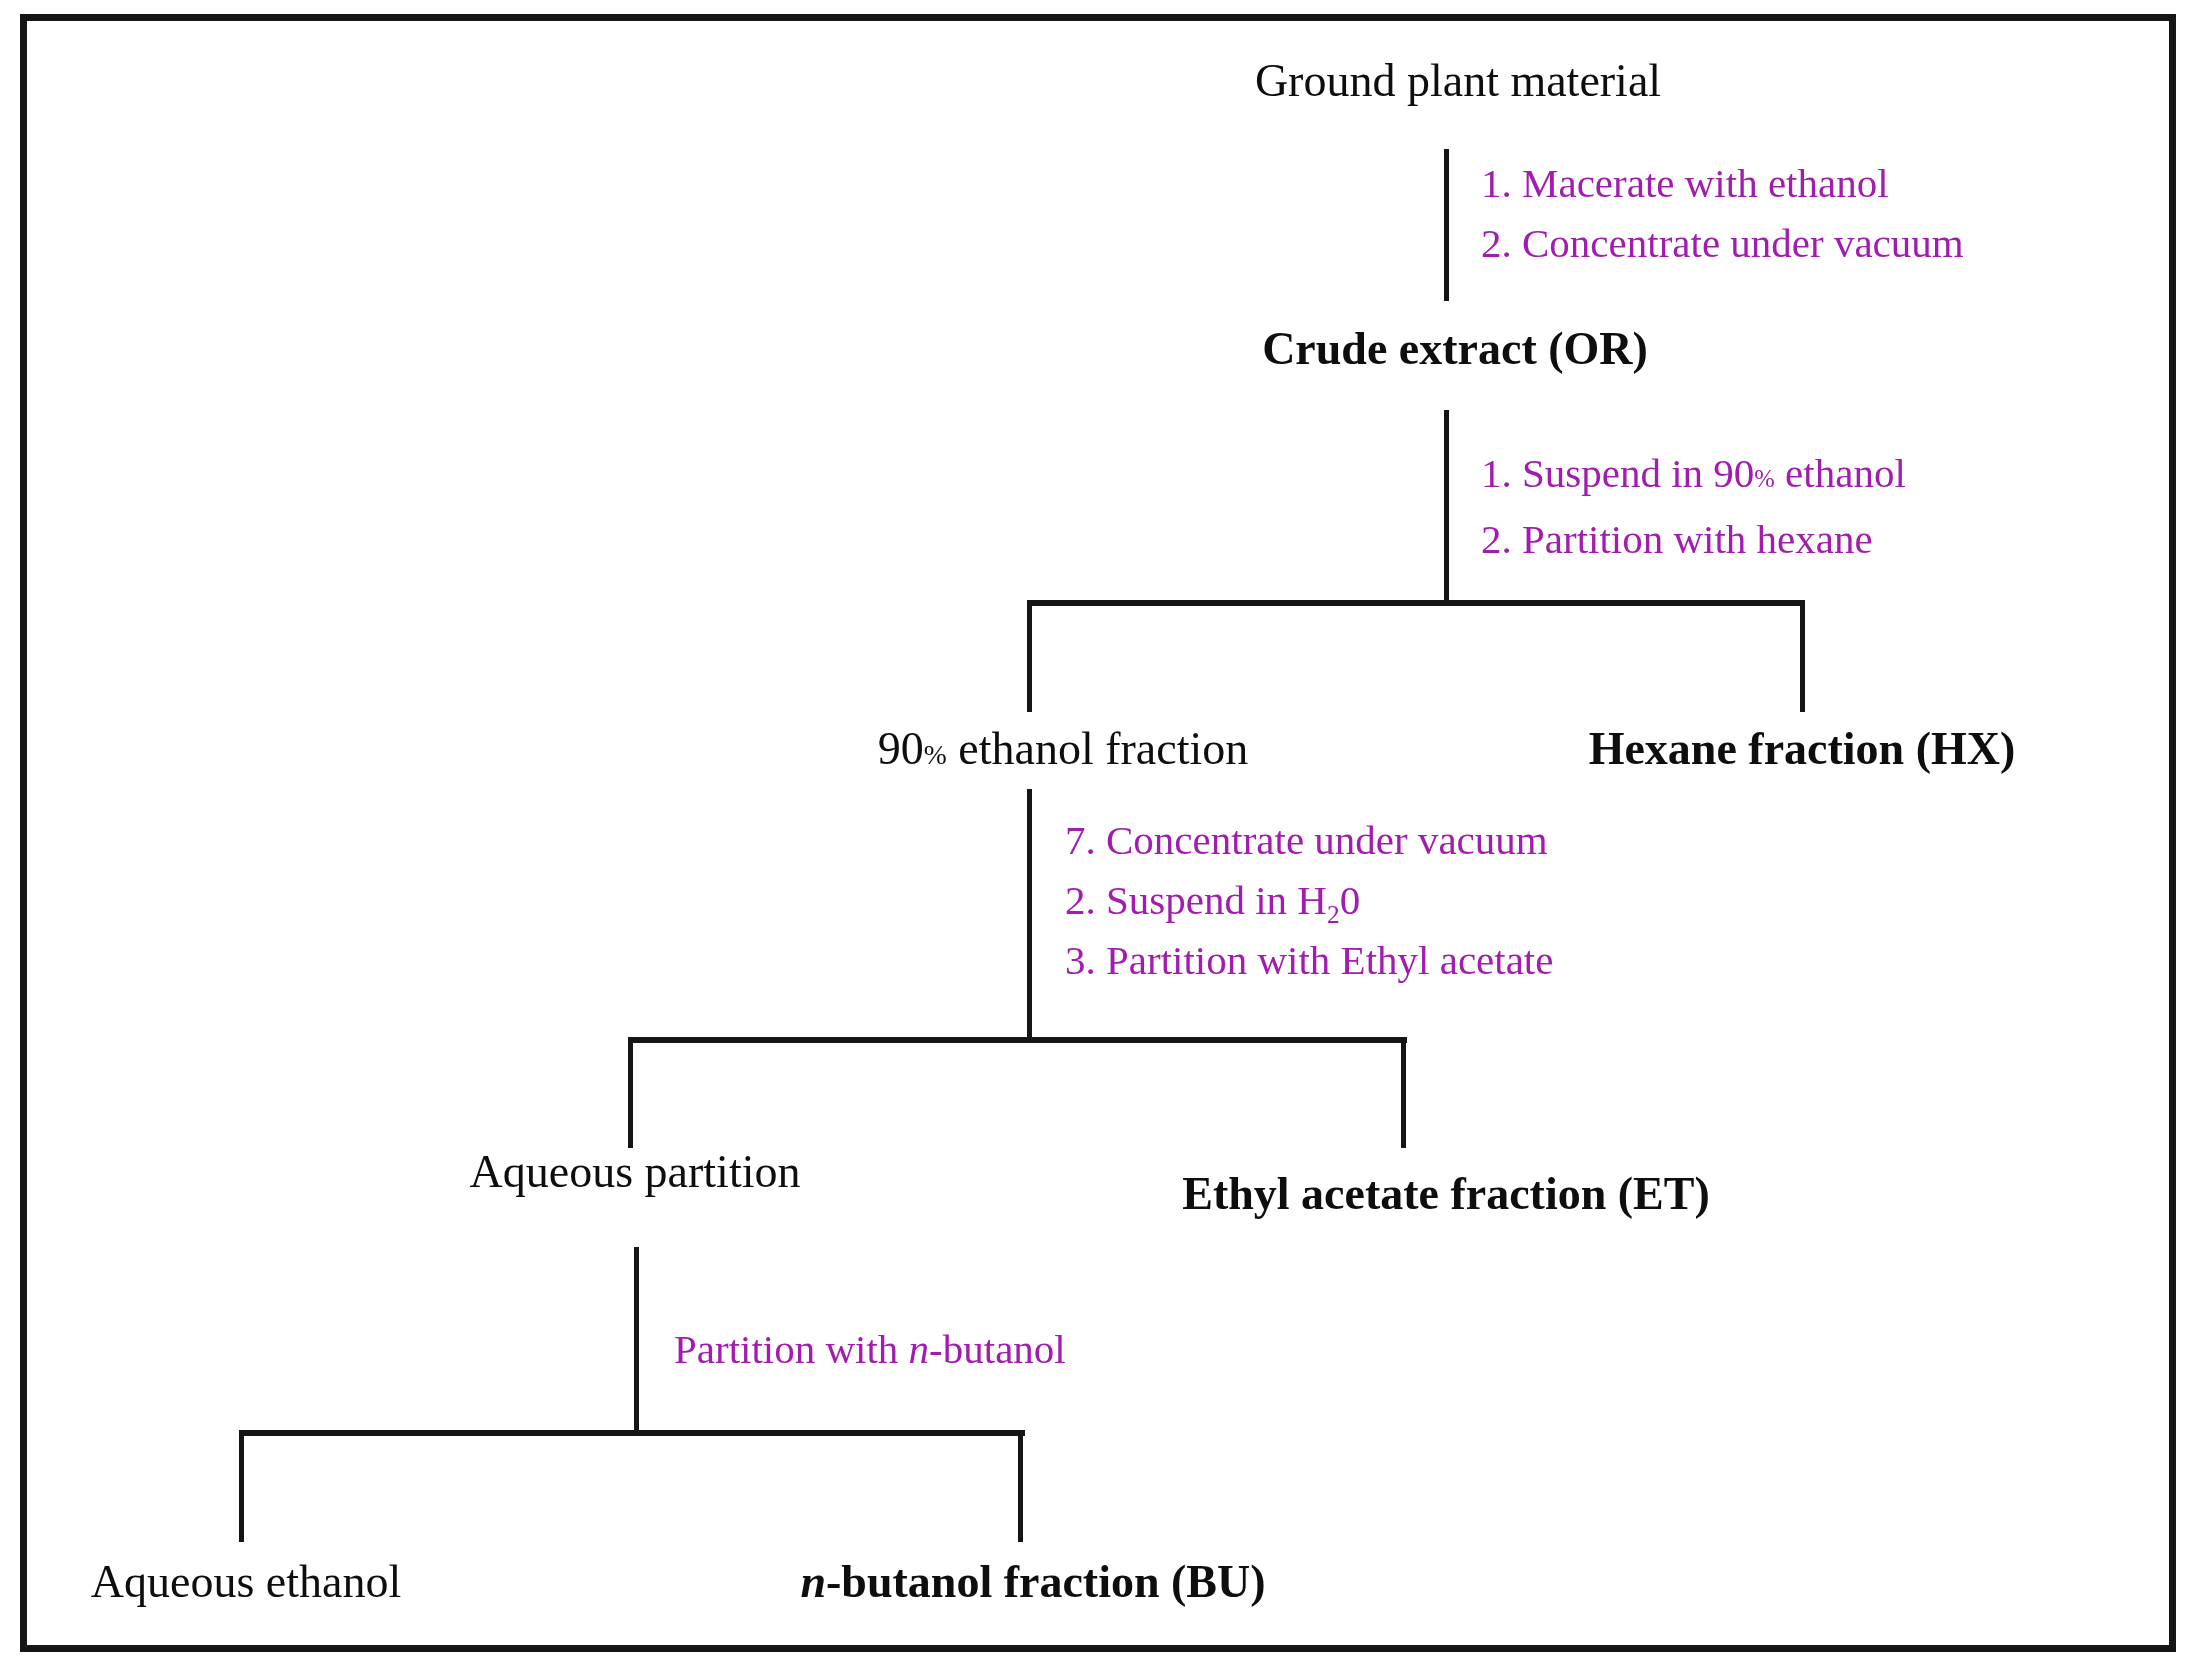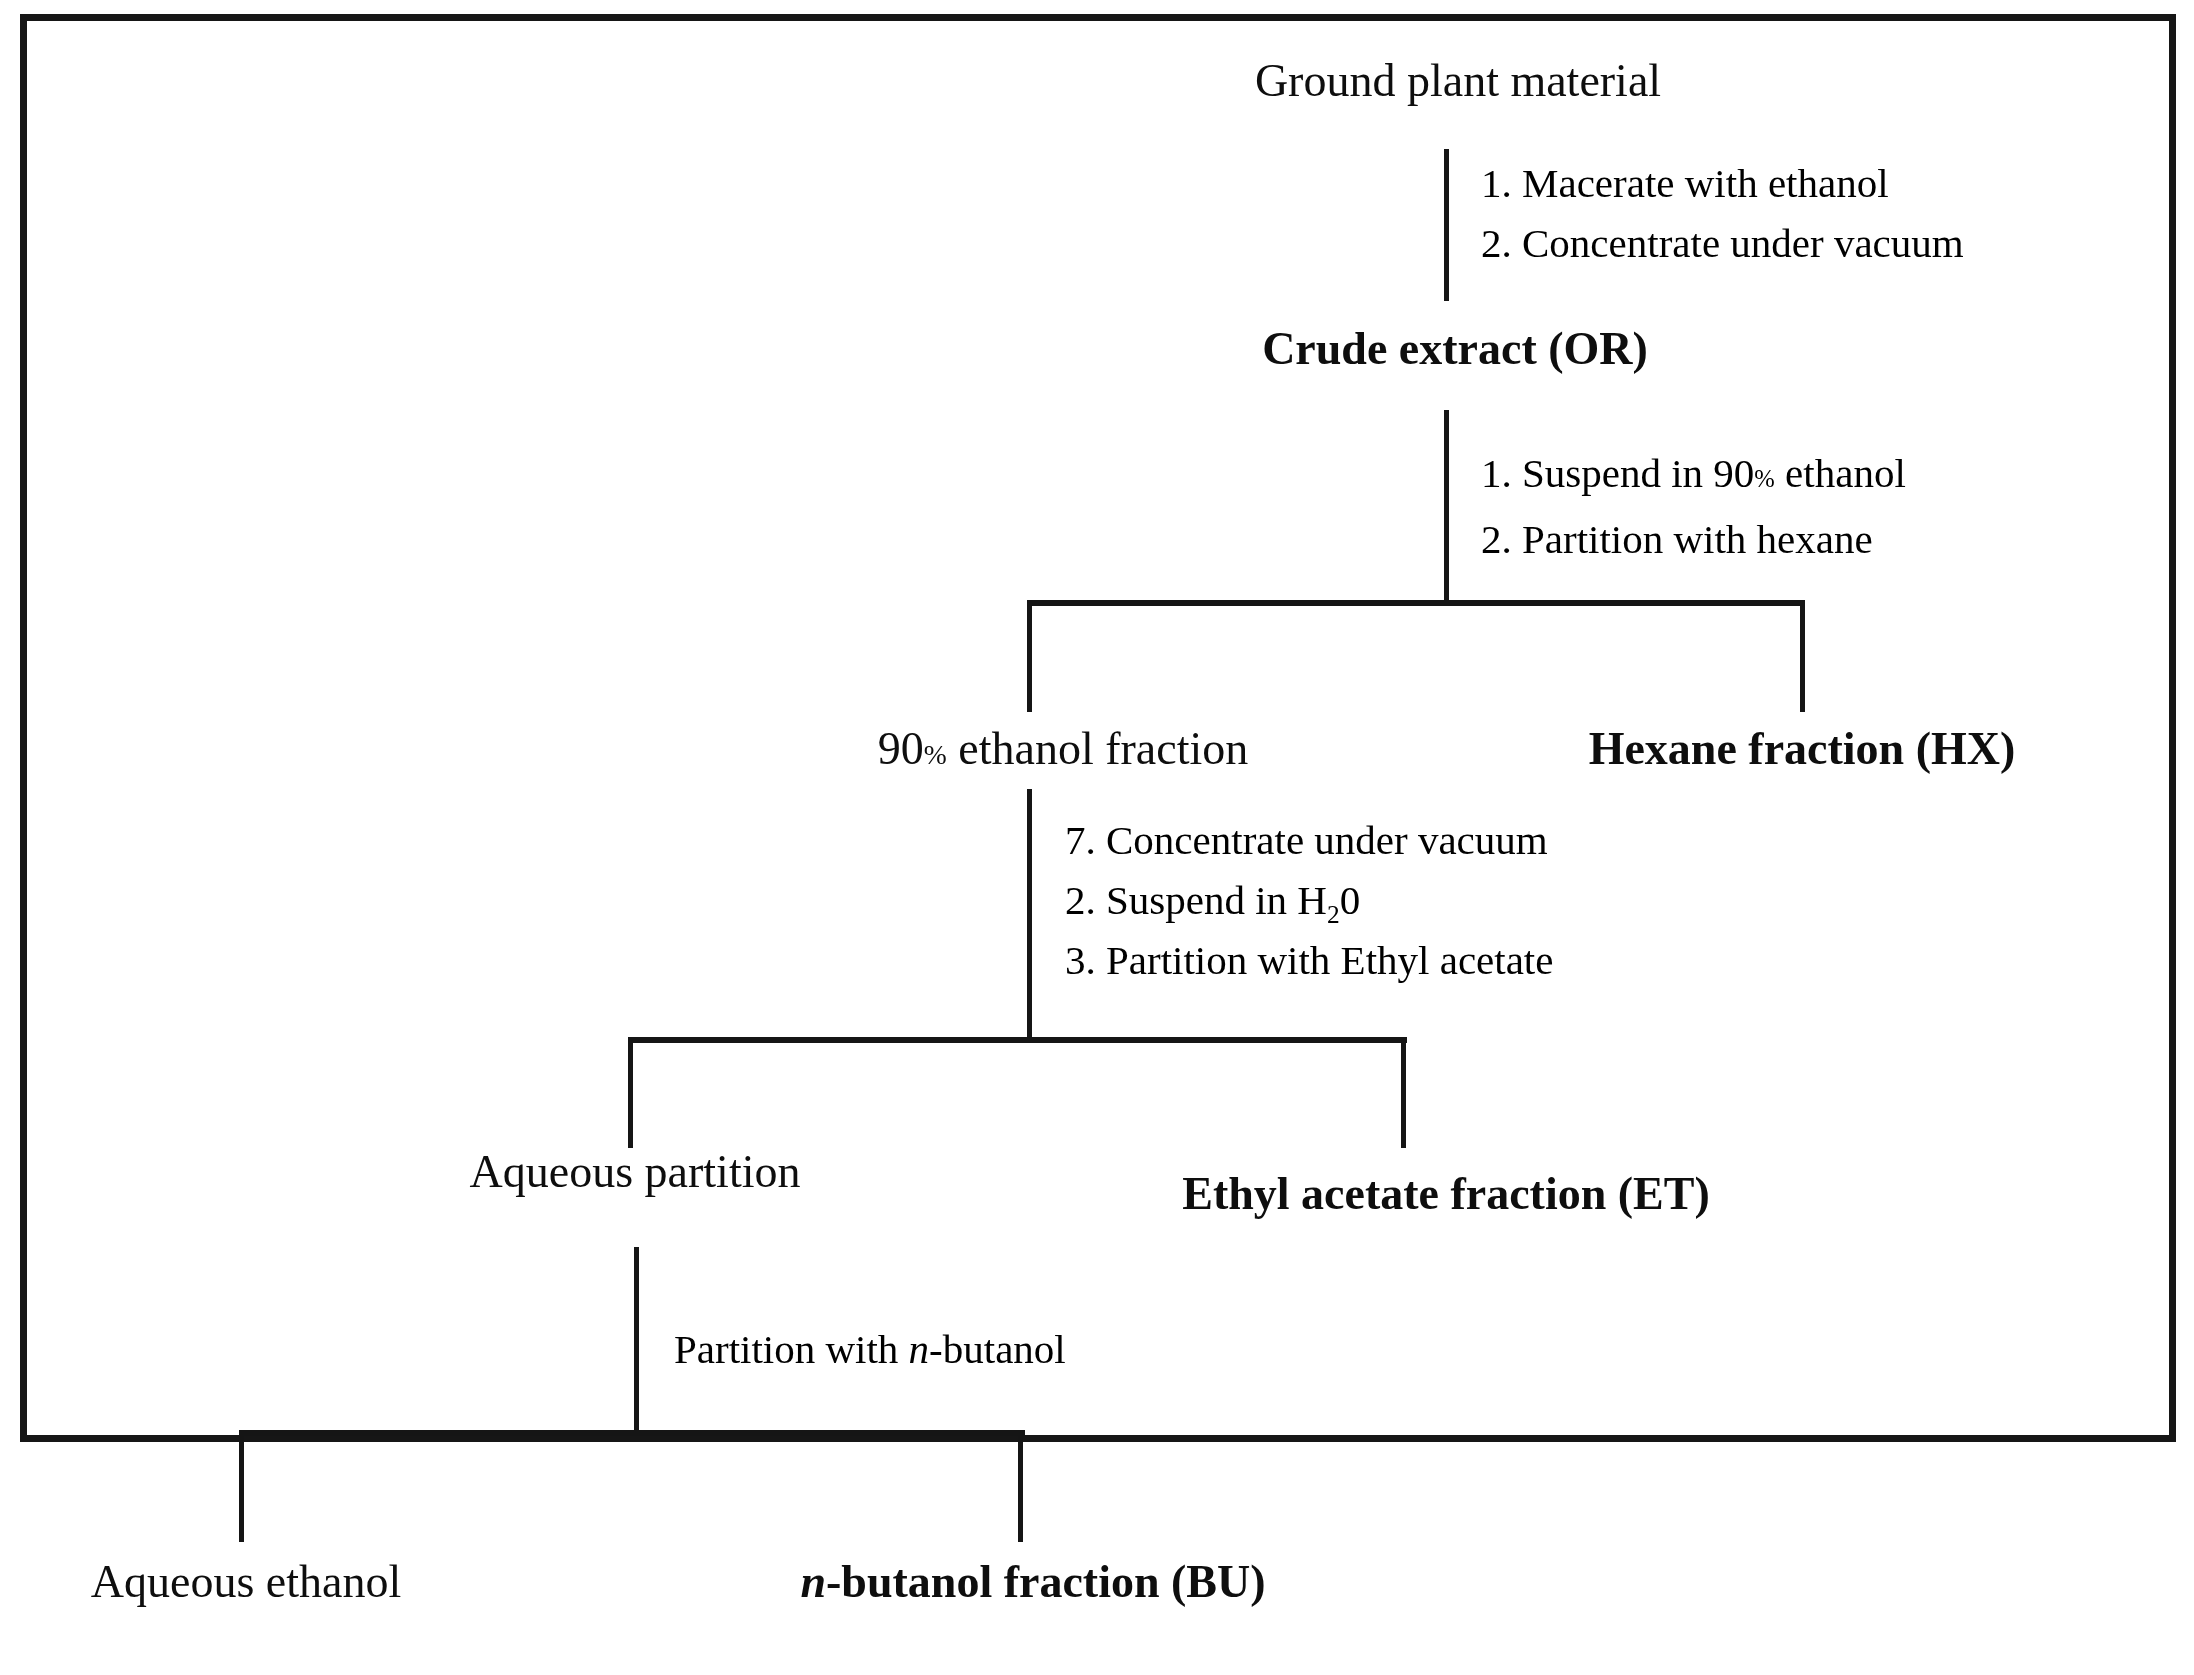--- a/index.html
+++ b/index.html
@@ -1,30 +1,30 @@
 <!DOCTYPE html>
 <html style="font-size:11.4px"><head>
 <meta charset="utf-8">
 <style>
   html,body{margin:0;padding:0;background:#ffffff;}
   body{
     width:2194px;height:1676px;position:relative;overflow:hidden;
     font-family:"Liberation Serif","DejaVu Serif",serif;color:#0e0e0e;
   }
   .frame{
-    position:absolute;left:20px;top:14.2px;width:2156px;height:1428px;
+    position:absolute;left:20px;top:14.2px;width:2156px;height:1638px;
     border:7.1px solid #161616;box-sizing:border-box;background:#ffffff;
   }
   .label{
     position:absolute;transform:translateX(-50%);white-space:nowrap;
     font-size:46px;line-height:1.15;color:#0e0e0e;
   }
   .bold{font-weight:bold;}
   .steps{
-    position:absolute;font-size:41px;line-height:60px;white-space:nowrap;color:#000000;
+    position:absolute;font-size:41px;line-height:60px;white-space:nowrap;color:#a21caf;
   }
   .vline{position:absolute;width:5px;background:#151515;}
   .hline{position:absolute;height:5.7px;background:#151515;}
   .pct{font-size:0.60em;}
   sub{font-size:0.62em;line-height:0;}
   i{font-style:italic;}
 </style>
 </head>
 <body>
 

